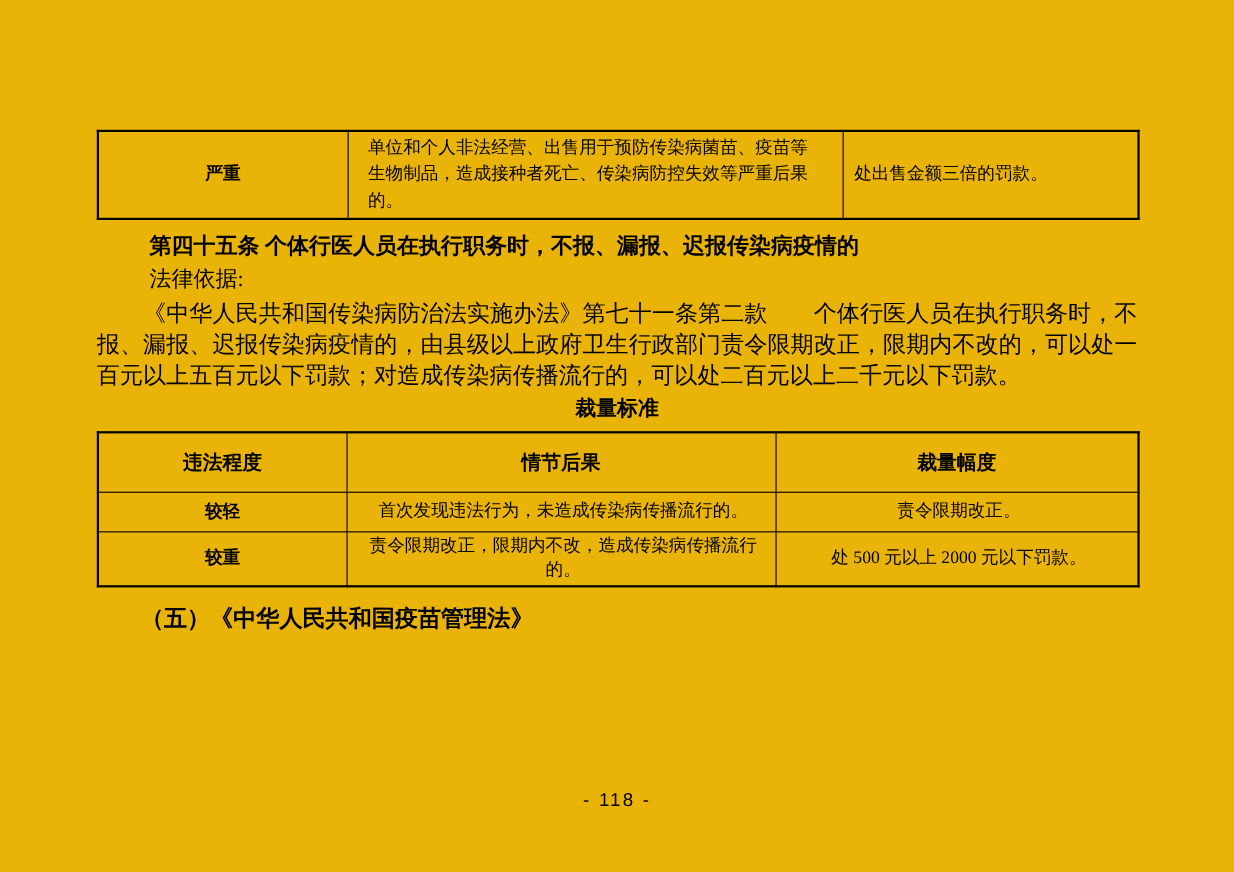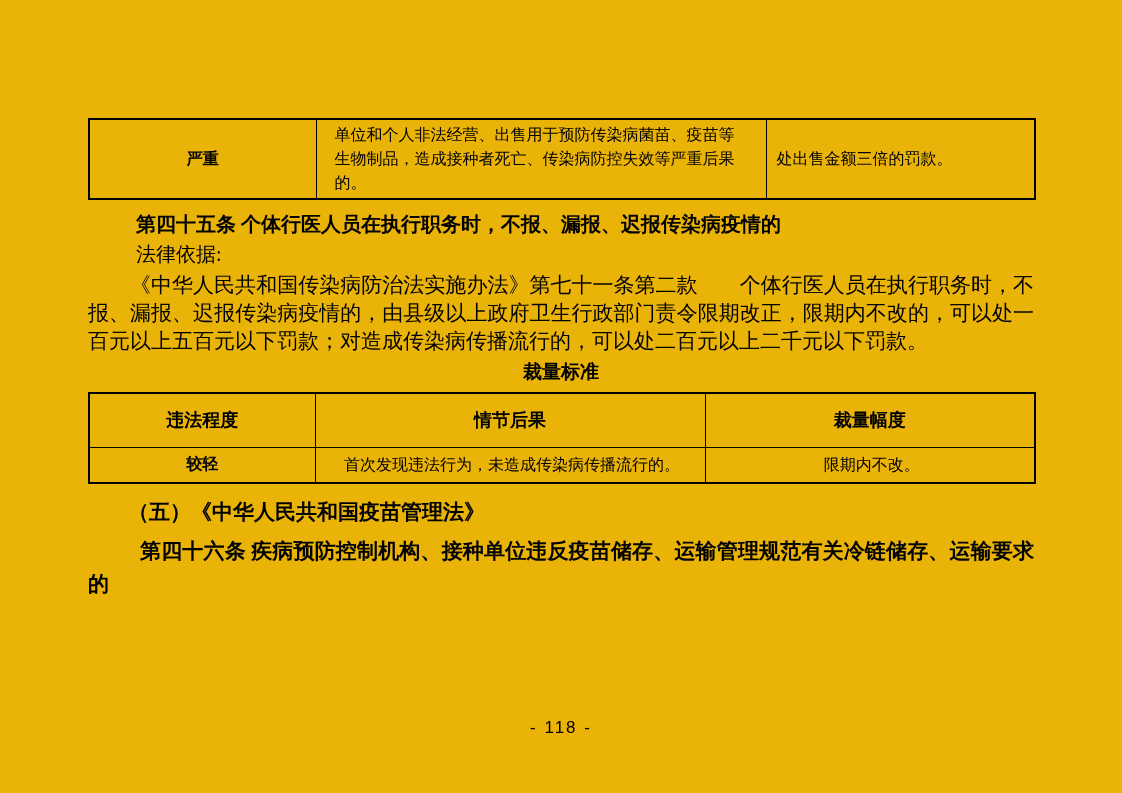--- a/index.html
+++ b/index.html
@@ -165,25 +165,29 @@
       </colgroup>
       <tbody>
         <tr class="std-header-row">
           <th>违法程度</th>
           <th>情节后果</th>
           <th>裁量幅度</th>
         </tr>
         <tr class="std-row-1">
           <td class="std-degree">较轻</td>
           <td class="std-circumstance">首次发现违法行为，未造成传染病传播流行的。</td>
-          <td class="std-penalty">限期内不改。</td>
+          <td class="std-penalty">责令限期改正。</td>
+        </tr>
+        <tr class="std-row-3">
+          <td class="std-degree">较重</td>
+          <td class="std-circumstance">责令限期改正，限期内不改，造成传染病传播流行的。</td>
+          <td class="std-penalty">处 500 元以上 2000 元以下罚款。</td>
         </tr>
       </tbody>
     </table>
 
     <div class="section-heading">（五）《中华人民共和国疫苗管理法》</div>
 
-    <div class="article46-heading">第四十六条 疾病预防控制机构、接种单位违反疫苗储存、运输管理规范有关冷链储存、运输要求的</div>
 
     <div class="page-number">- 118 -</div>
 
   </div>
 </div>
 
 </body></html>

